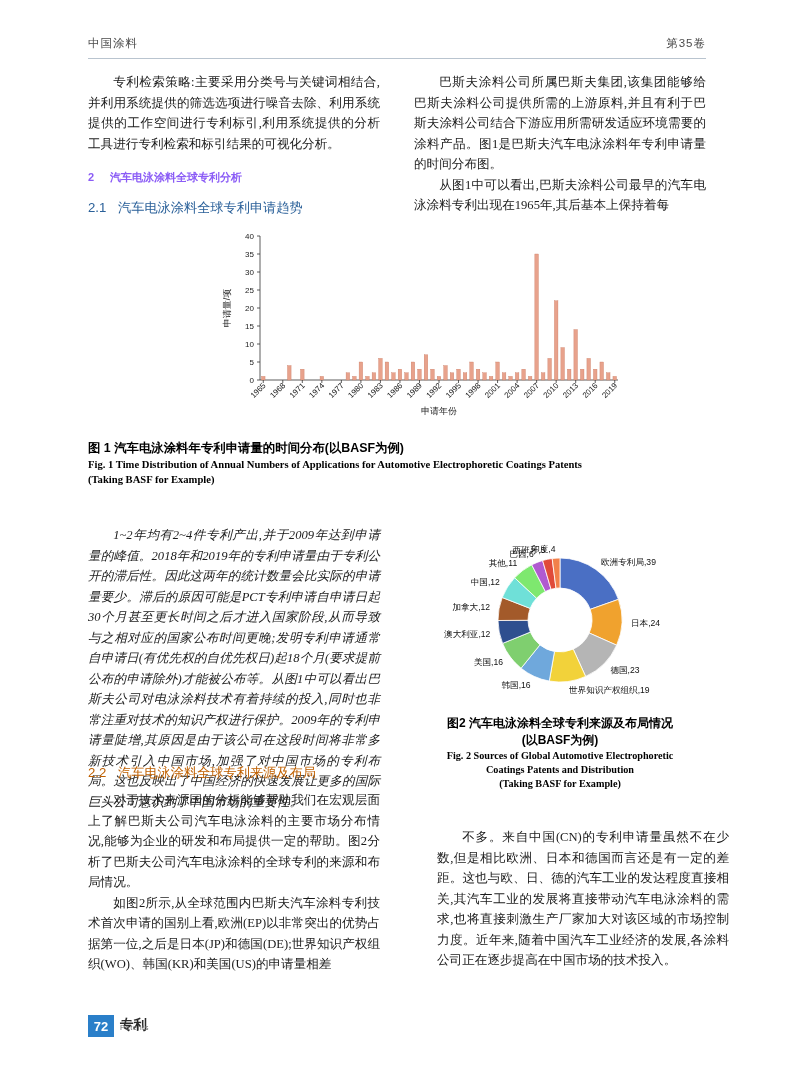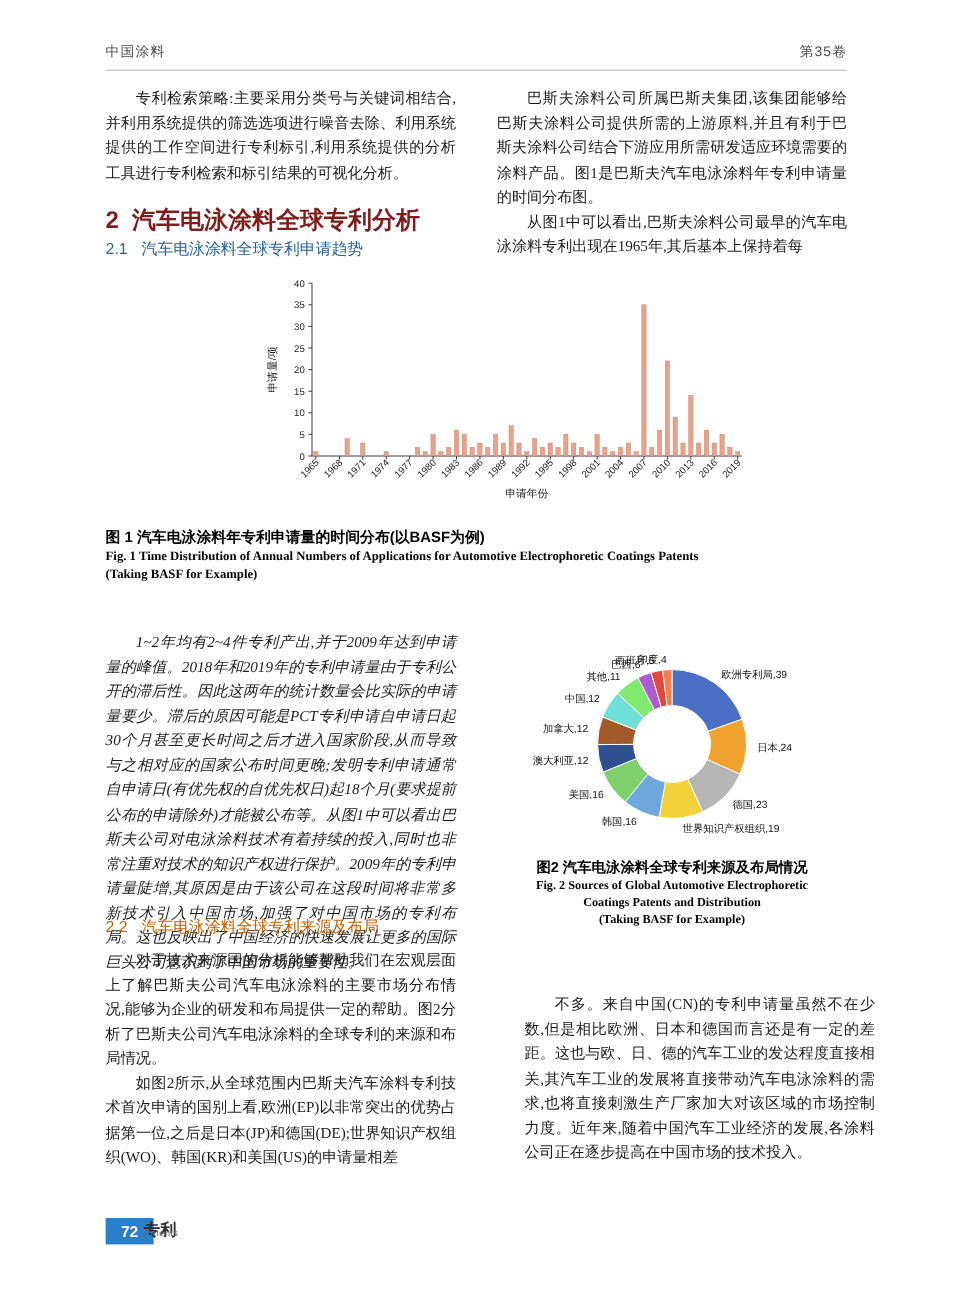--- a/index.html
+++ b/index.html
@@ -43,22 +43,22 @@
   .col-right{left:414px;}
 
   .blk-l1{top:72px;}
   .blk-r1{top:72px;}
   .blk-l2{top:525px;width:292px;font-style:italic;}
   .blk-r2{top:827px;width:292px;margin-left:23px;}
 
   
   .h2{
     font-family:"Liberation Sans", sans-serif;
-    color:#7f1d1d;
-    font-size:20px;font-weight:bold;
+    color:#8b5cf6;
+    font-size:11px;font-weight:bold;
     margin:0;
   }
   .h2 .num{display:inline-block;width:22px;}
   .h3{
     font-family:"Liberation Sans", sans-serif;
     color:#c06000;
     font-size:13.2px;font-weight:normal;
     margin:0;
   }
   .h3.blue{color:#2a6099;}
@@ -92,21 +92,21 @@
   }
   .fig2-cap{
     position:absolute;left:414px;top:715px;width:292px;text-align:center;
   }
   .fig2-cap .cap-cn{font-size:12px;}
   .fig2-cap .cap-en{font-size:10.2px;line-height:14px;}
 
   
   .footer{position:absolute;left:88px;bottom:26px;width:618px;height:36px;}
   .pg-box{
-    position:absolute;left:0;top:0;width:40px;height:22px;
+    position:absolute;left:0;top:0;width:26px;height:22px;
     background:#2a7fc9;color:#fff;
     font-family:"Liberation Sans", sans-serif;
     font-size:13px;font-weight:bold;
     display:flex;align-items:center;justify-content:center;
   }
   .foot-cn{
     position:absolute;left:32px;top:1px;
     font-family:Liberation Sans, sans-serif;
     font-size:13.5px;color:#2a2a2a;font-weight:bold;
   }
@@ -315,20 +315,21 @@
           <text x="119.73814473542517" y="32.03550229053113" class="donut-label" text-anchor="end">巴西,6</text>
           <path d="M128.61797578854512,35.48642815027487 A62,62 0 0 1 138.1904982858015,33.493807767218016 L141.96928943783305,63.25486852501575 A32,32 0 0 0 137.02863266505554,64.28331775498057 Z" fill="#e04a3a" stroke="#fff" stroke-width="0.8"></path>
           <text x="131.53076684339925" y="28.48999142670226" class="donut-label" text-anchor="end">西班牙,5</text>
           <path d="M138.1904982858015,33.493807767218016 A62,62 0 0 1 146,33 L146,63 A32,32 0 0 0 141.96928943783305,63.25486852501575 Z" fill="#f2804a" stroke="#fff" stroke-width="0.8"></path>
           <text x="141.51950017680016" y="27.14151341346397" class="donut-label" text-anchor="end">印度,4</text>
         </g>
     </svg>
   </div>
   <div class="fig2-cap">
     <div class="cap-cn">图2    汽车电泳涂料全球专利来源及布局情况</div>
+    <div class="cap-cn">(以BASF为例)</div>
     <div class="cap-en">Fig. 2    Sources of Global Automotive Electrophoretic</div>
     <div class="cap-en">Coatings Patents and Distribution</div>
     <div class="cap-en">(Taking BASF for Example)</div>
   </div>
 
   <div class="col col-right blk-r2">
     <p>不多。来自中国(CN)的专利申请量虽然不在少数,但是相比欧洲、日本和德国而言还是有一定的差距。这也与欧、日、德的汽车工业的发达程度直接相关,其汽车工业的发展将直接带动汽车电泳涂料的需求,也将直接刺激生产厂家加大对该区域的市场控制力度。近年来,随着中国汽车工业经济的发展,各涂料公司正在逐步提高在中国市场的技术投入。</p>
   </div>
 
   <div class="footer">

